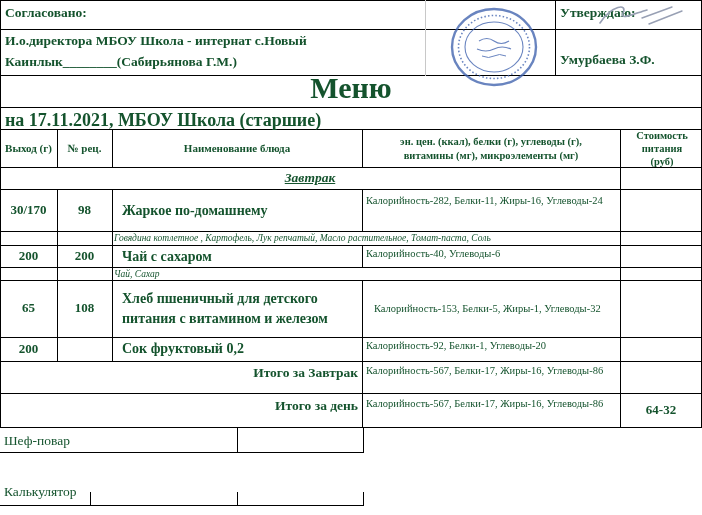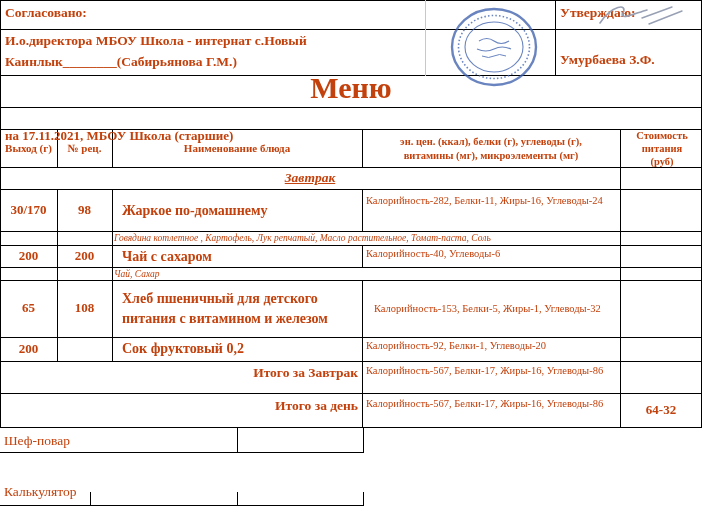--- a/index.html
+++ b/index.html
@@ -1,16 +1,16 @@
 <!DOCTYPE html>
 <html><head>
 <meta charset="utf-8">
 <style>
   html,body{margin:0;padding:0;background:#e8e8e8;}
-  .doc{position:relative;width:702px;height:515px;background:#fff;font-family:"Liberation Serif",serif;color:#c2410c;overflow:hidden;margin:0 auto;}
+  .doc{position:relative;width:702px;height:515px;background:#fff;font-family:"Liberation Serif",serif;color:#14532d;overflow:hidden;margin:0 auto;}
   .hl,.vl{position:absolute;background:#000;}
   .hl{height:1px;}
   .vl{width:1px;}
   .faint{background:#c8c8c8;}
   .t{position:absolute;line-height:1.2;white-space:nowrap;}
   .b{font-weight:700;}
   .it{font-style:italic;}
   .u{text-decoration:underline;}
   .cell{position:absolute;display:flex;align-items:center;justify-content:center;text-align:center;line-height:1.25;box-sizing:border-box;}
   .cl{justify-content:flex-start;text-align:left;padding-left:8px;}
@@ -74,21 +74,21 @@
     <path d="M34 51 q7 3 12 0 t12 0" fill="none" stroke="#3f62ae" stroke-width="1"></path>
   </svg>
 
   <svg style="left:592px;top:1px" width="100" height="30" viewBox="0 0 100 30">
     <path d="M8 22 C 20 4, 36 2, 31 12 C 27 20, 44 12, 55 9" fill="none" stroke="#98a0b4" stroke-width="1.6" stroke-linecap="round"></path>
     <path d="M50 17 L 80 6" fill="none" stroke="#98a0b4" stroke-width="1.4" stroke-linecap="round"></path>
     <path d="M57 23 L 90 10" fill="none" stroke="#98a0b4" stroke-width="1.4" stroke-linecap="round"></path>
   </svg>
 
   <div class="t b" style="left:0;top:70px;width:702px;text-align:center;font-size:30px">Меню</div>
-  <div class="t b" style="left:5px;top:128px;font-size:13px">на 17.11.2021, МБОУ  Школа (старшие)</div>
+  <div class="t b" style="left:5px;top:110px;font-size:18px">на 17.11.2021, МБОУ  Школа (старшие)</div>
 
   <div class="cell b wrap" style="left:0;top:129px;width:57px;height:39px;font-size:11px">Выход (г)</div>
   <div class="cell b wrap" style="left:57px;top:129px;width:55px;height:39px;font-size:11px">№ рец.</div>
   <div class="cell b wrap" style="left:112px;top:129px;width:250px;height:39px;font-size:11px">Наименование блюда</div>
   <div class="cell b wrap" style="left:362px;top:129px;width:258px;height:39px;font-size:10.5px;padding:0 12px">эн. цен. (ккал), белки (г), углеводы (г), витамины (мг), микроэлементы (мг)</div>
   <div class="cell b wrap" style="left:620px;top:129px;width:84px;height:39px;font-size:10.5px;padding:0 16px">Стоимость питания (руб)</div>
 
   <div class="cell b it u" style="left:0;top:167px;width:620px;height:23px;font-size:13.5px">Завтрак</div>
 
   <div class="cell b" style="left:0;top:189px;width:57px;height:43px;font-size:13px">30/170</div>

